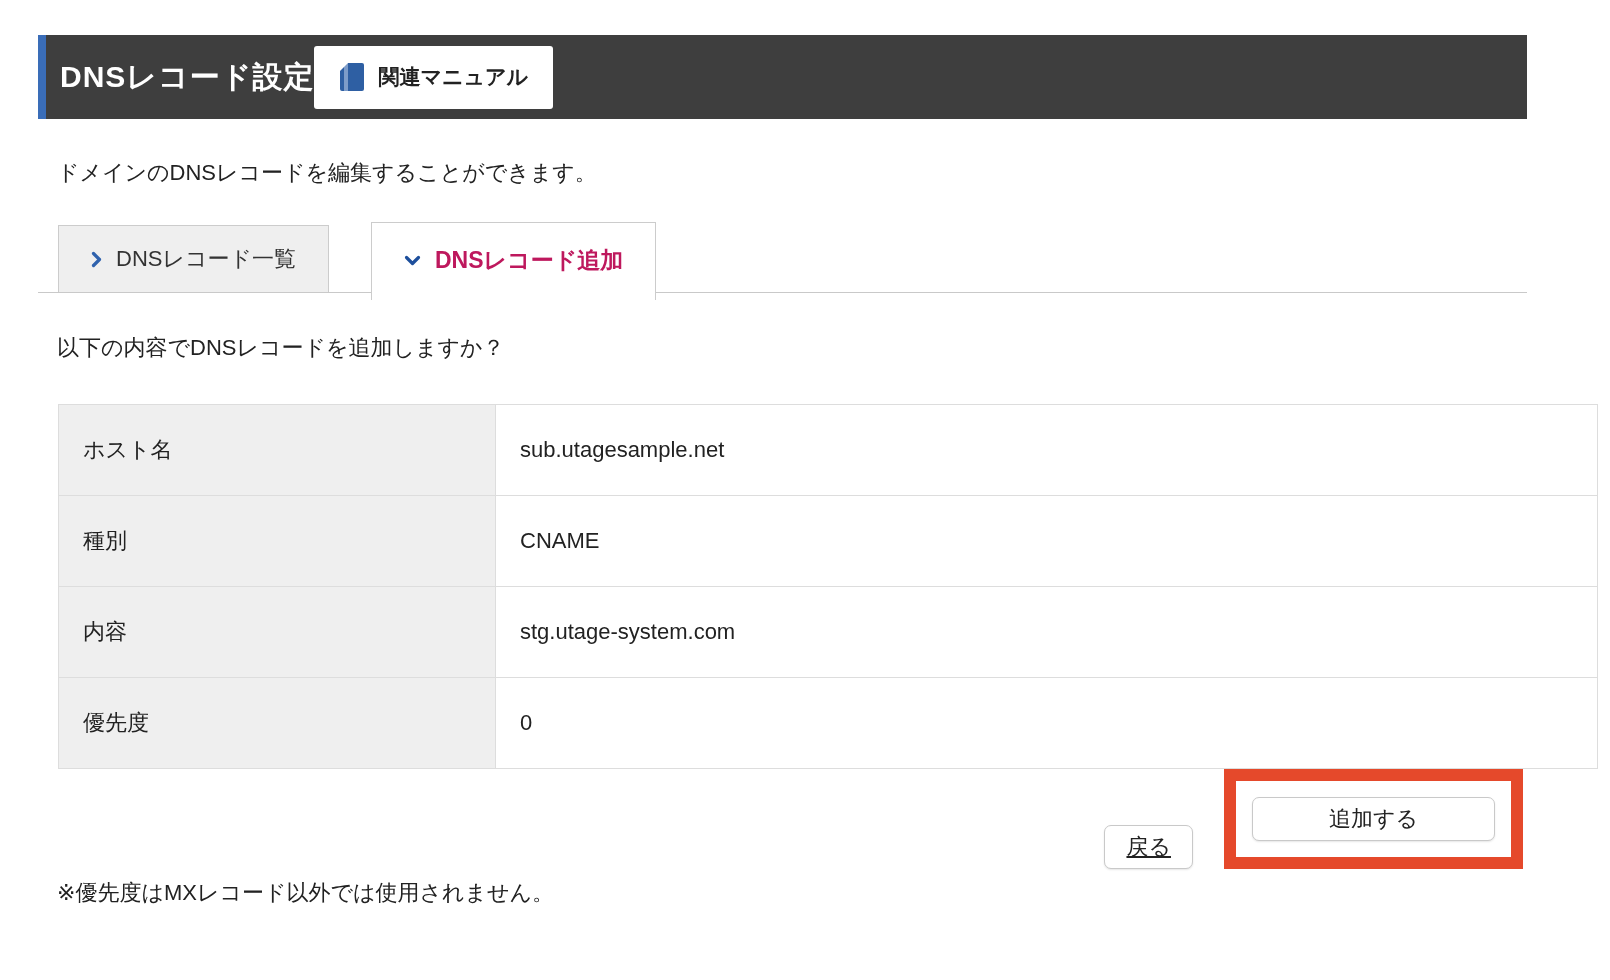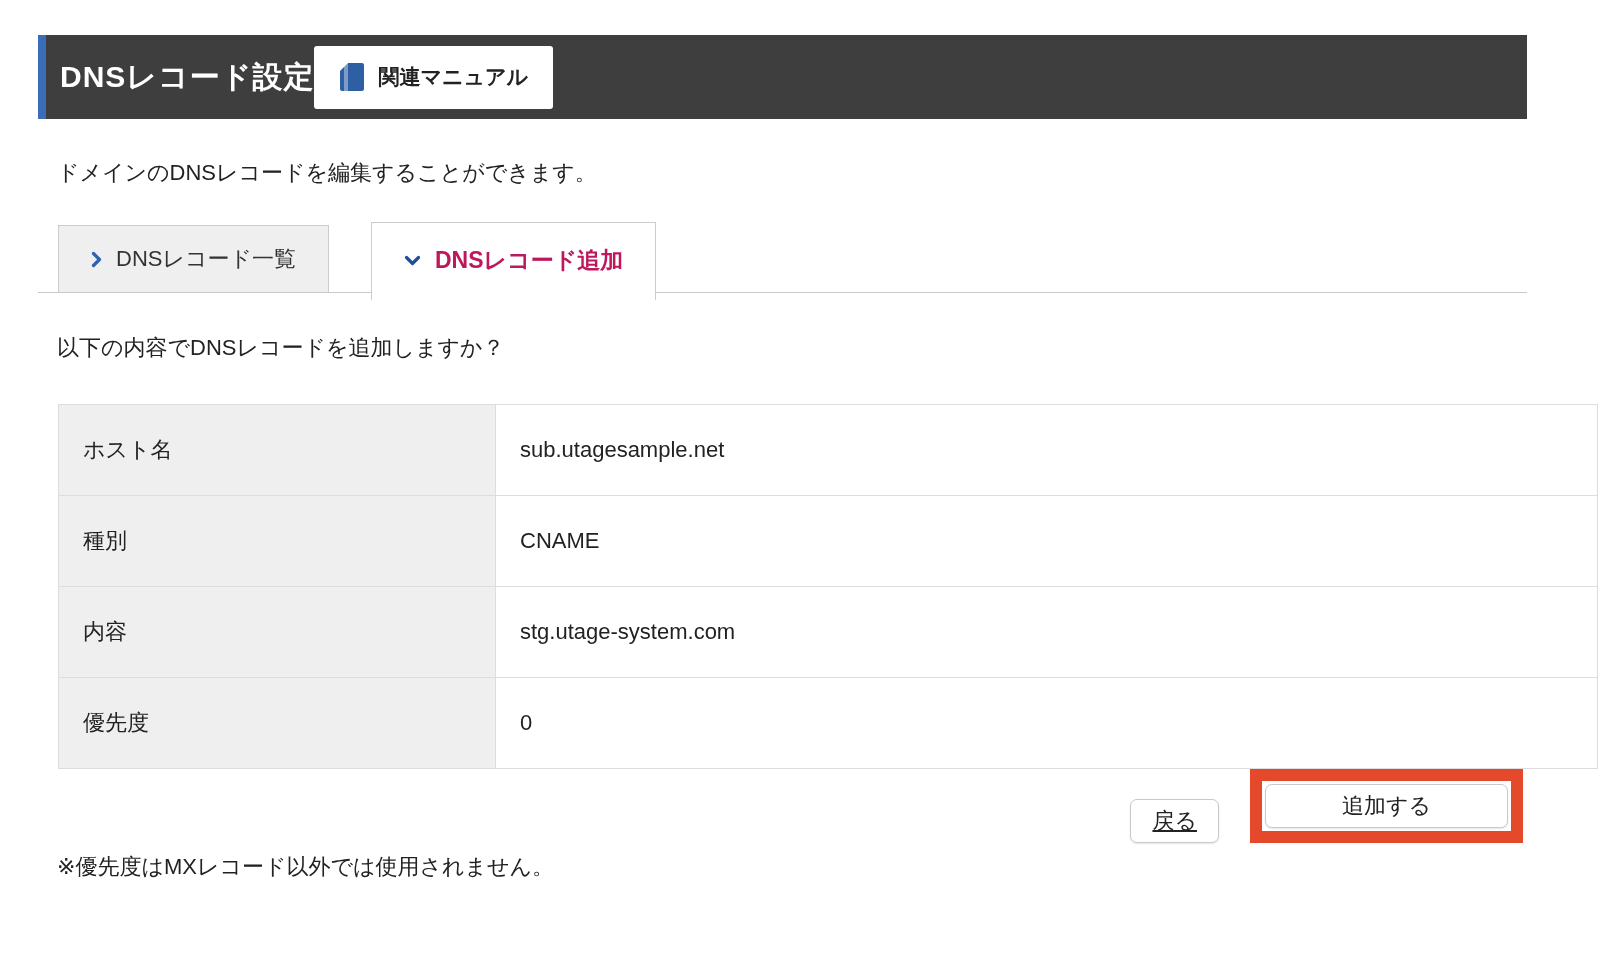--- a/index.html
+++ b/index.html
@@ -80,21 +80,21 @@
   }
   .back-btn {
     margin-top: 11px; margin-right: 31px;
     padding: 10px 21px; font-size: 22px; line-height: 22px;
     background: #ffffff; border: 1px solid #c9c9c9; border-radius: 7px;
     box-shadow: 0 1px 2px rgba(0,0,0,0.10);
     font-family: inherit; color: #222; cursor: pointer;
   }
   .red-frame {
     border: 12px solid #e5492b;
-    padding: 3px; background: #ffffff;
+    padding: 16px; background: #ffffff;
   }
   .submit-btn {
     padding: 10px 76px; font-size: 22px; line-height: 22px;
     background: #ffffff; border: 1px solid #c9c9c9; border-radius: 7px;
     box-shadow: 0 1px 2px rgba(0,0,0,0.10);
     font-family: inherit; color: #222; cursor: pointer; white-space: nowrap;
   }
 
   
   .footnote { margin: 11px 0 0 19px; font-size: 22px; line-height: 26px; }

